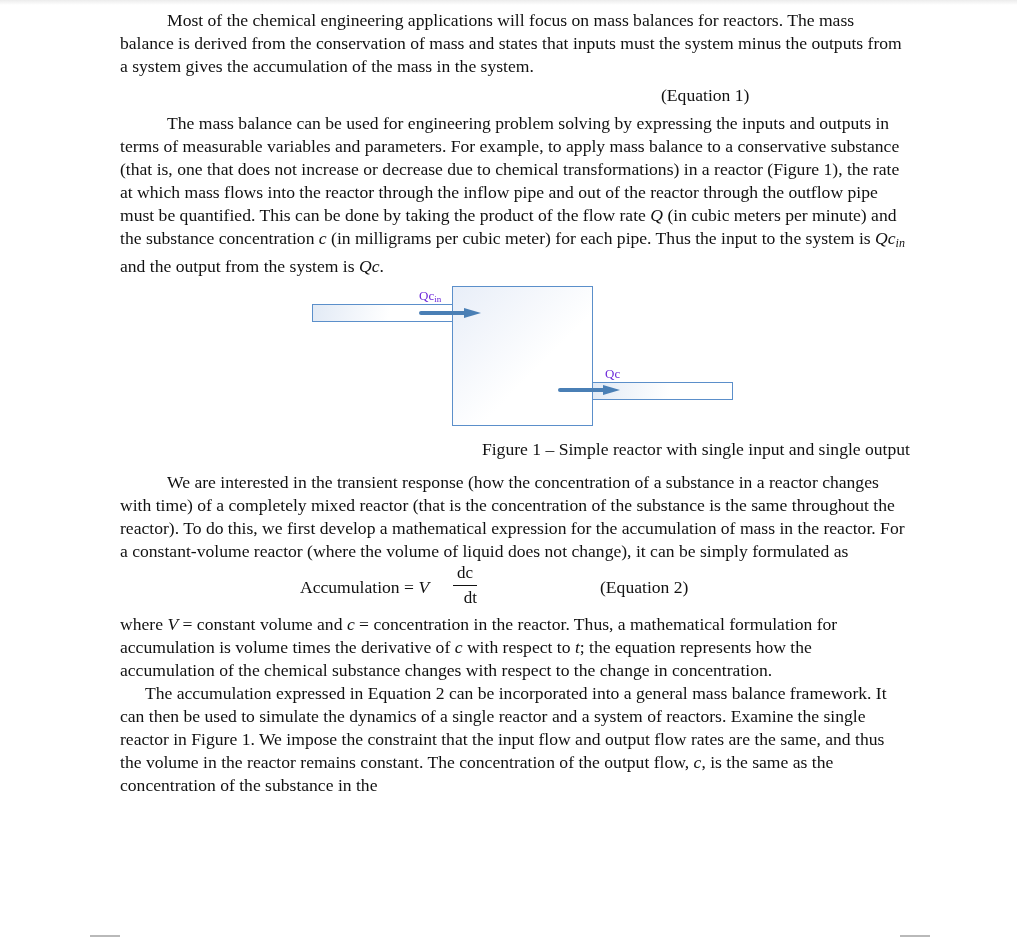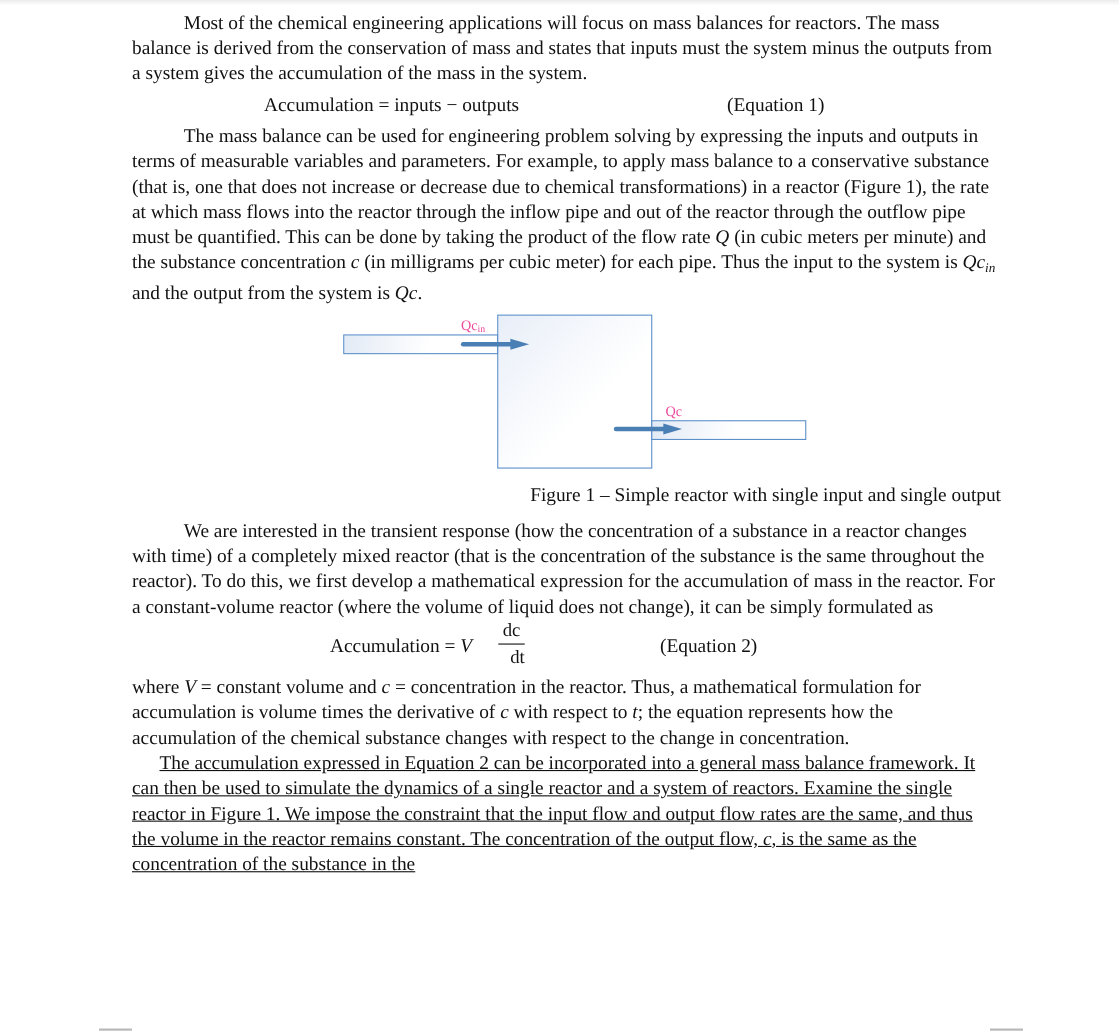--- a/index.html
+++ b/index.html
@@ -12,21 +12,21 @@
   .topbar {
     position: absolute; left: 0; top: 0; width: 1017px; height: 5px;
     background: linear-gradient(#ececec, #ffffff);
   }
   .page {
     position: absolute; left: 120px; top: 9px; width: 790px;
     font-size: 17.6px; line-height: 23px;
   }
   p { margin: 0; }
   .indent { text-indent: 47px; }
-  .indent-small { text-indent: 25px; text-decoration: underline; }
+  .indent-small { text-indent: 25px; }
   .eq1 {
     position: relative; height: 34px;
   }
   .eq1 .lhs { position: absolute; left: 120px; top: 6px; }
   .eq1 .num { position: absolute; left: 541px; top: 6px; }
   i { font-style: italic; }
   sub.in { font-size: 12px; vertical-align: -3px; font-style: italic; }
 
   .figure {
     position: relative; height: 150px; margin-top: 8px;
@@ -37,21 +37,21 @@
     background: linear-gradient(100deg, #e2eaf5 0%, #ffffff 55%);
     box-sizing: border-box;
   }
   .figure .reactor {
     position: absolute;
     border: 1px solid #5b8fca;
     background: linear-gradient(135deg, #e8eef8 0%, #ffffff 60%);
     box-sizing: border-box;
   }
   .figure .lbl {
-    position: absolute; color: #ec4899; font-size: 13px; line-height: 13px;
+    position: absolute; color: #6d28d9; font-size: 13px; line-height: 13px;
   }
   .figure .lbl sub { font-size: 9px; vertical-align: -2px; }
   .figure svg { position: absolute; left: 0; top: 0; overflow: visible; }
 
   .caption { text-align: right; margin-top: 2px; }
   .eq2 { position: relative; height: 50px; }
   .eq2 .lhs { position: absolute; left: 180px; top: 13px; }
   .eq2 .frac {
     position: absolute; left: 333px; top: 0px; width: 24px; text-align: center;
     font-size: 17px; line-height: 20px;
@@ -66,21 +66,20 @@
 </head>
 <body>
 
 <div class="topbar"></div>
 
 <div class="page">
 
   <p class="indent">Most of the chemical engineering applications will focus on mass balances for reactors. The mass balance is derived from the conservation of mass and states that inputs must the system minus the outputs from a system gives the accumulation of the mass in the system.</p>
 
   <div class="eq1">
-    <span class="lhs">Accumulation = inputs − outputs</span>
     <span class="num">(Equation 1)</span>
   </div>
 
   <p class="indent"><span>The mass balance can be used for engineering problem solving by expressing the inputs and outputs in terms of measurable variables and parameters. For example, to apply mass balance to a conservative substance (that is, one that does not increase or decrease due to chemical transformations) in a reactor (Figure 1), the rate at which mass flows into the reactor through the inflow pipe and out of the reactor through the outflow pipe must be quantified. This can be done by taking the product of the flow rate </span><i>Q</i><span> (in cubic meters per minute) and the substance concentration </span><i>c</i><span> (in milligrams per cubic meter) for each pipe. Thus the input to the system is </span><i>Qc</i><sub class="in">in</sub><span> and the output from the system is </span><i>Qc</i><span>.</span></p>
 
   <div class="figure">
     <div class="pipe" style="left:192px; top:18px; width:141px; height:18px;"></div>
     <div class="reactor" style="left:332px; top:0px; width:141px; height:140px;"></div>
     <div class="pipe" style="left:472px; top:96px; width:141px; height:18px;"></div>
     <svg width="700" height="150">

